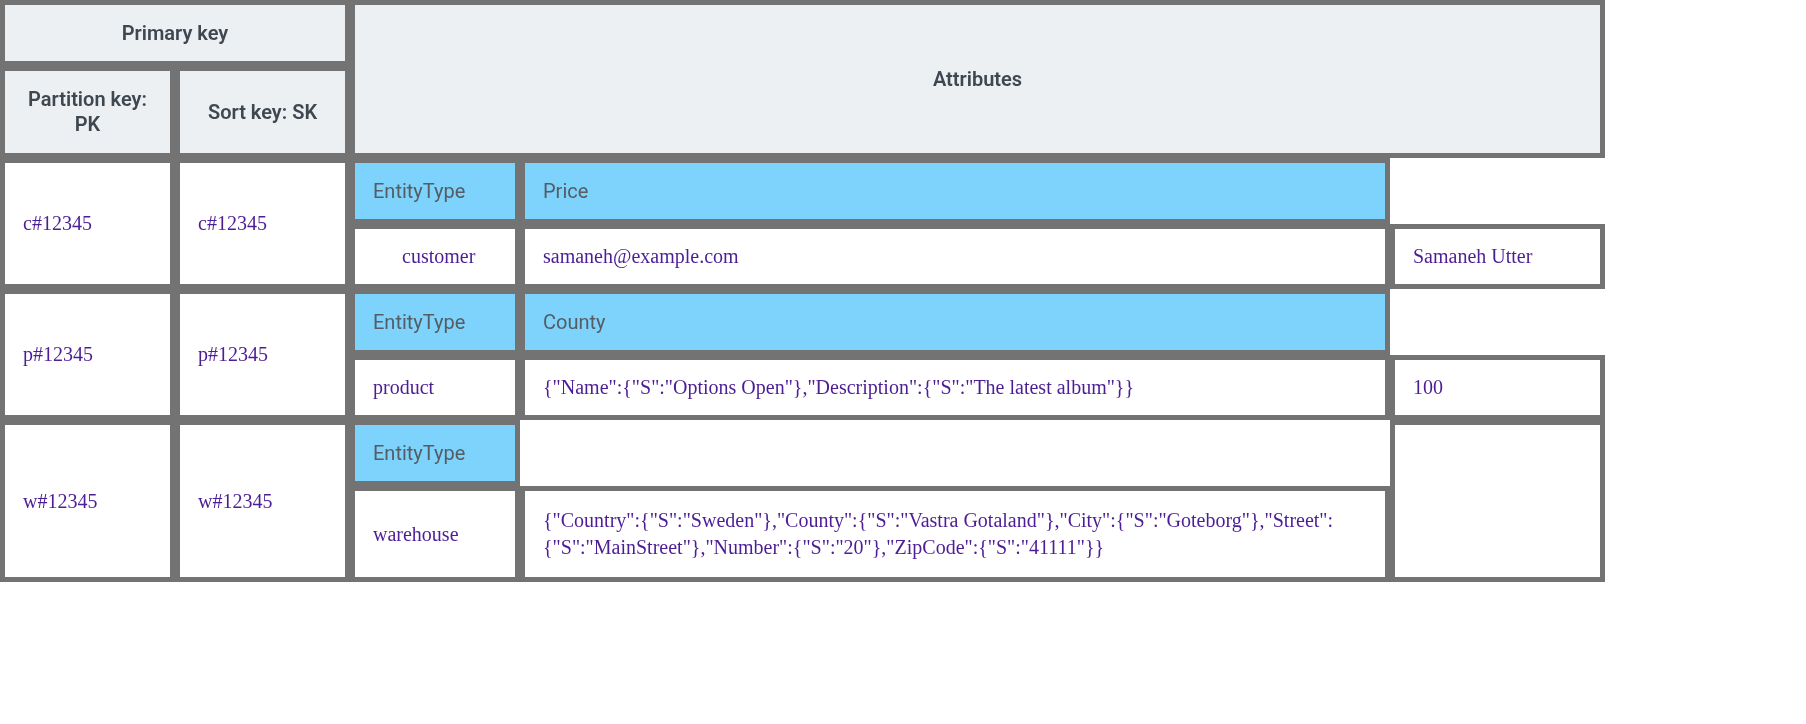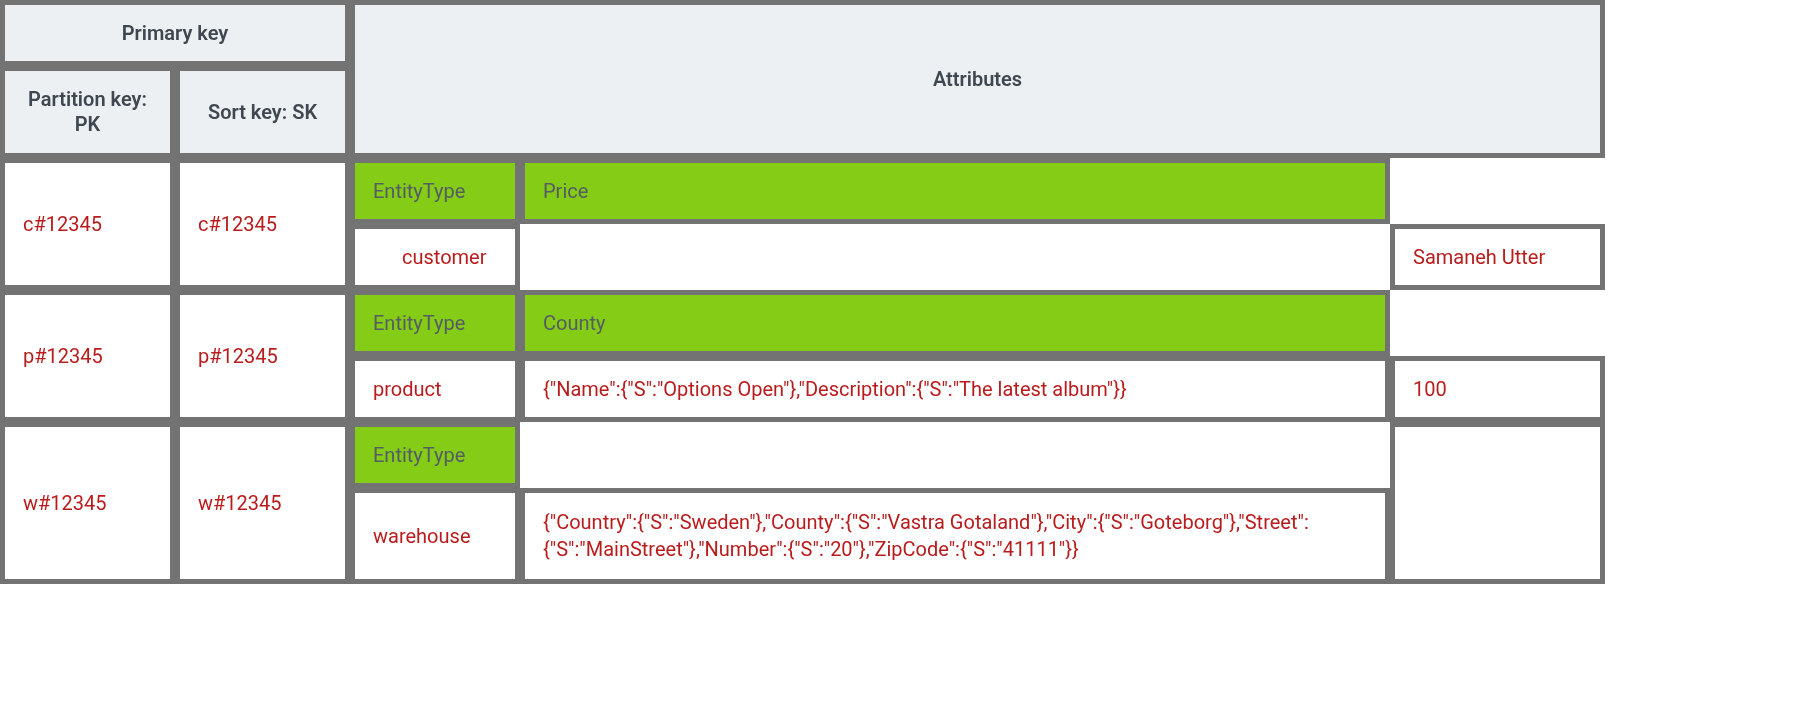--- a/index.html
+++ b/index.html
@@ -23,28 +23,29 @@
     align-items: center;
   }
   .hdr {
     background: #edf0f3;
     color: #3f4750;
     font-weight: 600;
     justify-content: center;
     text-align: center;
   }
   .subhdr {
-    background: #84cc16;
+    background: #7dd3fc;
     color: #555c64;
     font-weight: 400;
     justify-content: flex-start;
   }
   .val {
     background: #fff;
-    color: #b91c1c;
+    color: #4c1d95;
+    font-family: Liberation Serif, serif;
   }
   .pk-main-hdr {
     grid-column: 1 / 3;
     grid-row: 1 / 2;
   }
   .attr-main-hdr {
     grid-column: 3 / 6;
     grid-row: 1 / 3;
   }
   .pk-part-hdr {
@@ -97,20 +98,21 @@
   <div class="cell hdr pk-main-hdr">Primary key</div>
   <div class="cell hdr attr-main-hdr">Attributes</div>
   <div class="cell hdr pk-part-hdr">Partition key: PK</div>
   <div class="cell hdr pk-sort-hdr">Sort key: SK</div>
 
   <div class="cell val r1-pk">c#12345</div>
   <div class="cell val r1-sk">c#12345</div>
   <div class="cell subhdr r1-h1">EntityType</div>
   <div class="cell subhdr r1-h2">Price</div>
   <div class="cell val r1-v1">customer</div>
+  <div class="cell val r1-v2">samaneh@example.com</div>
   <div class="cell val r1-v3 wrap">Samaneh Utter</div>
 
   <div class="cell val r2-pk">p#12345</div>
   <div class="cell val r2-sk">p#12345</div>
   <div class="cell subhdr r2-h1">EntityType</div>
   <div class="cell subhdr r2-h2">County</div>
   <div class="cell val r2-v1">product</div>
   <div class="cell val r2-v2 wrap">{"Name":{"S":"Options Open"},"Description":{"S":"The latest album"}}</div>
   <div class="cell val r2-v3">100</div>
 

